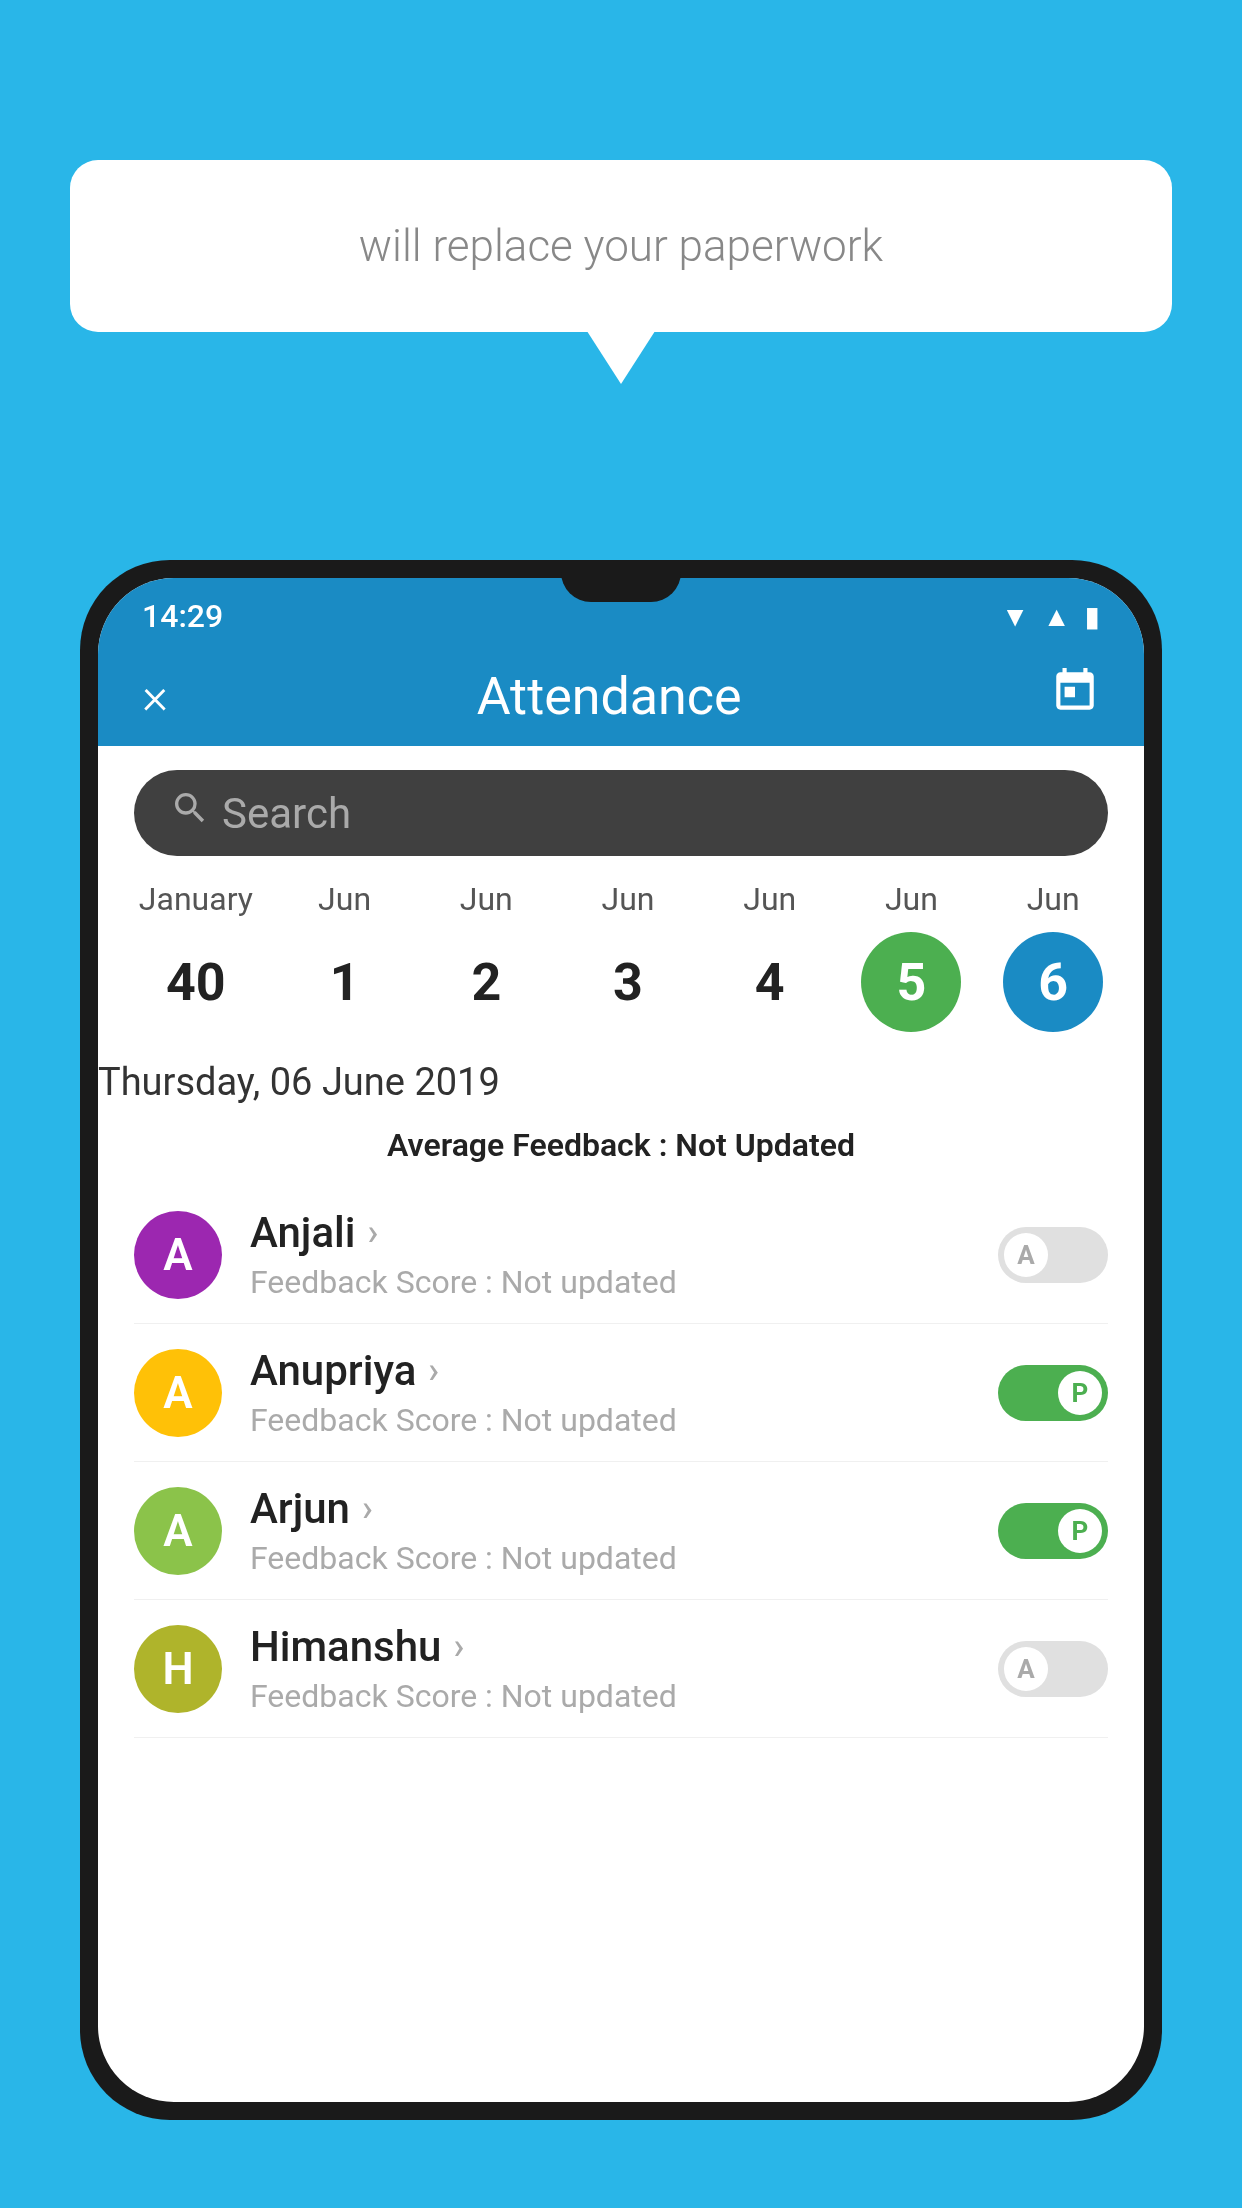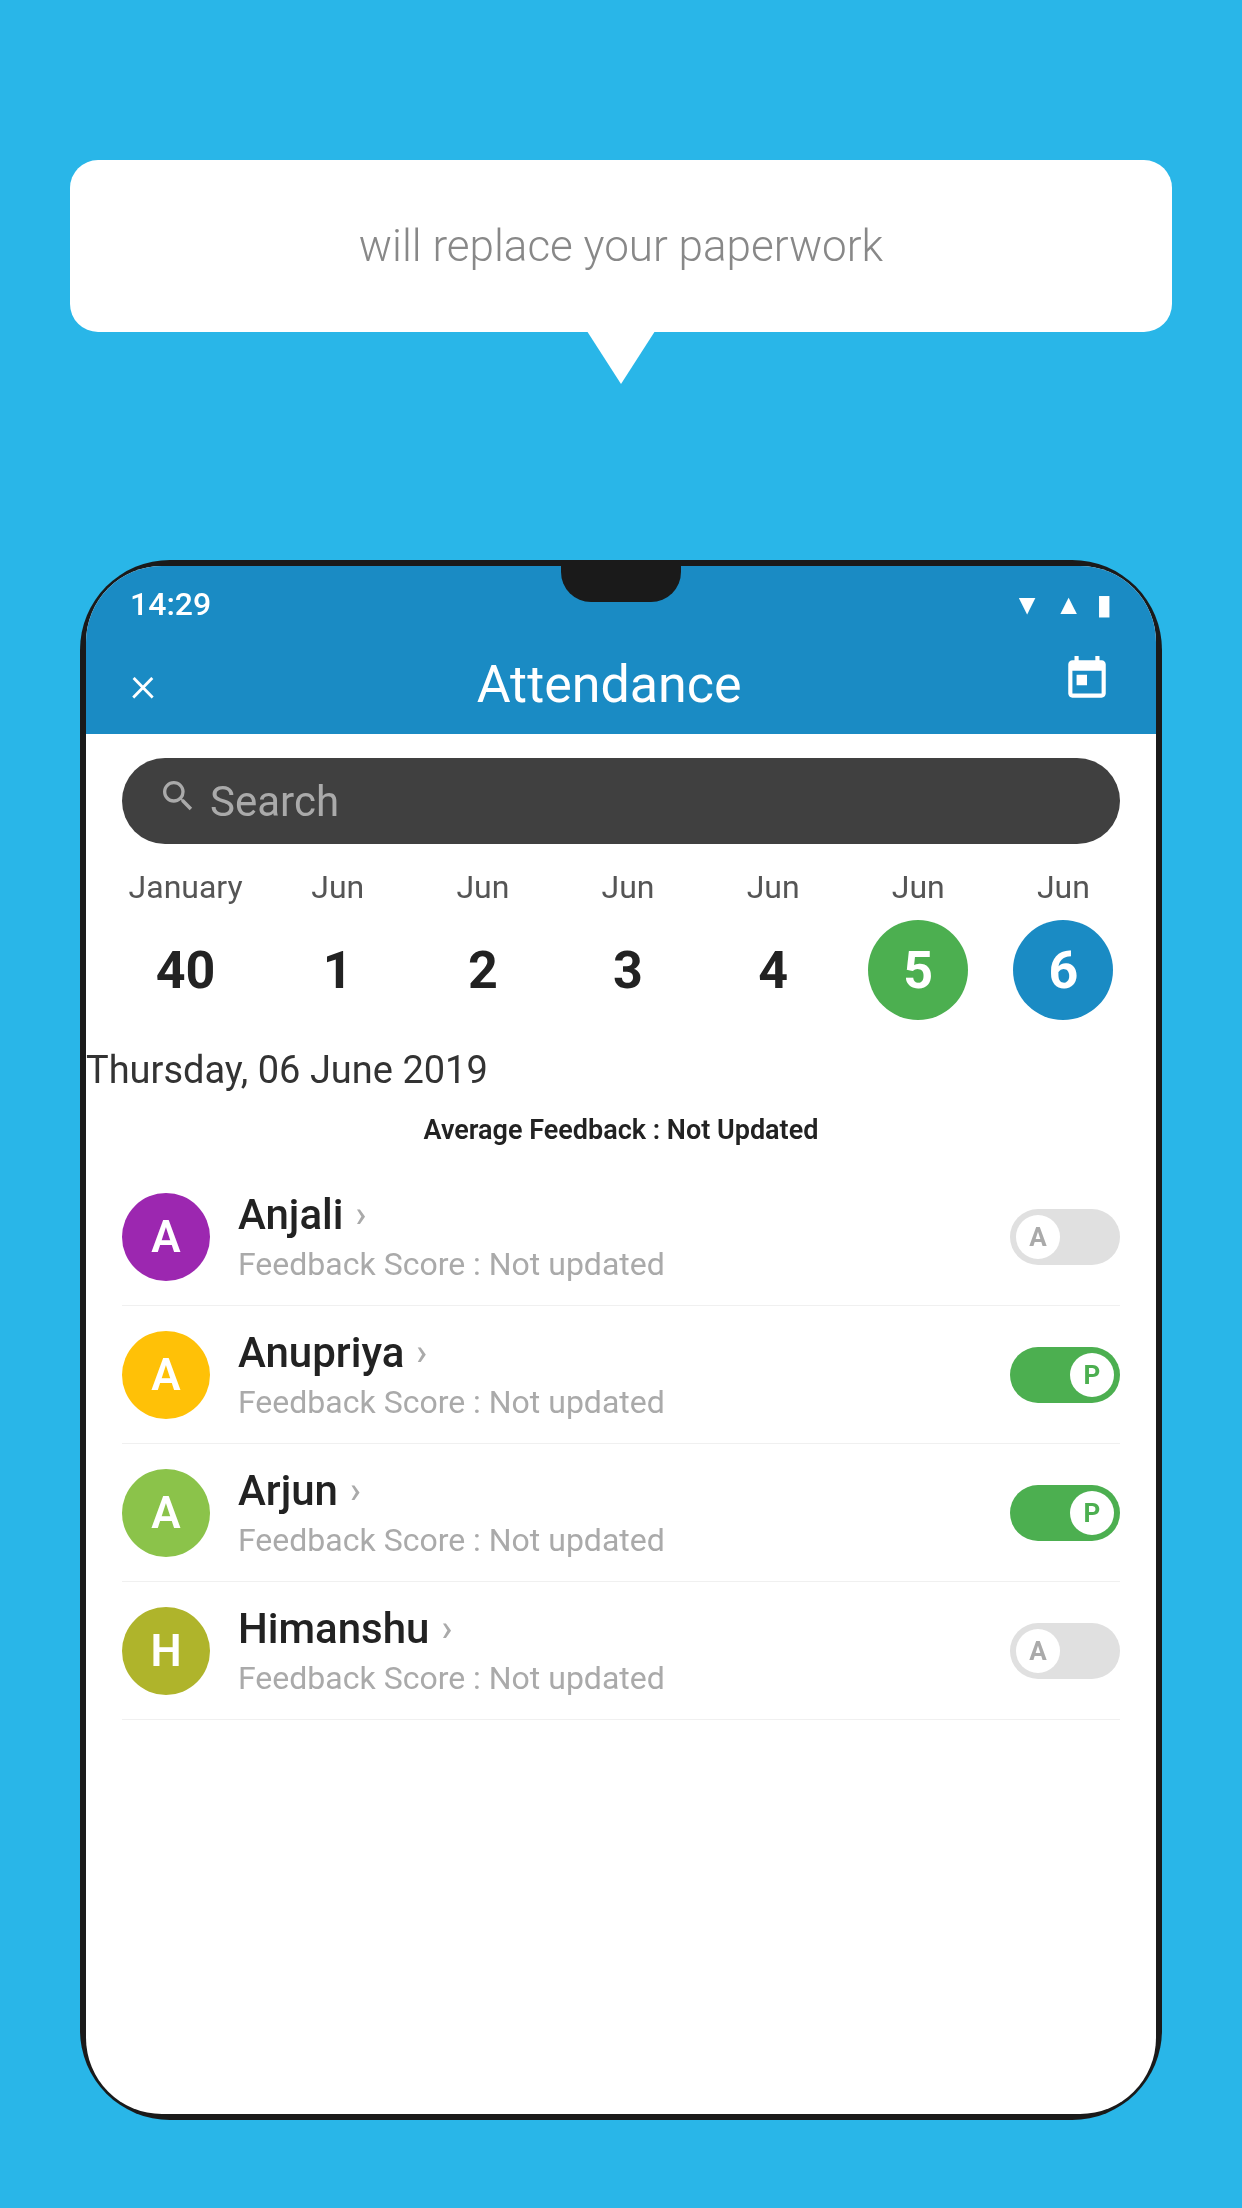--- a/index.html
+++ b/index.html
@@ -60,21 +60,21 @@
       position: absolute;
       top: 560px;
       left: 80px;
       right: 80px;
       bottom: 0;
     }
 
     .phone-outer {
       background: #1a1a1a;
       border-radius: 90px;
-      padding: 6px;
+      padding: 18px;
       position: relative;
       width: 100%;
       height: 1560px;
     }
 
     .phone-inner {
       background: white;
       border-radius: 76px;
       overflow: hidden;
       height: 100%;
@@ -234,21 +234,21 @@
       font-size: 40px;
       color: #1a8bc4;
       cursor: pointer;
       width: 340px;
       text-align: center;
     }
 
     
     .avg-feedback {
       text-align: center;
-      font-size: 27px;
+      font-size: 32px;
       color: #888;
       margin: 22px 0;
     }
 
     .avg-feedback span {
       color: #222;
       font-weight: 600;
     }
 
     

